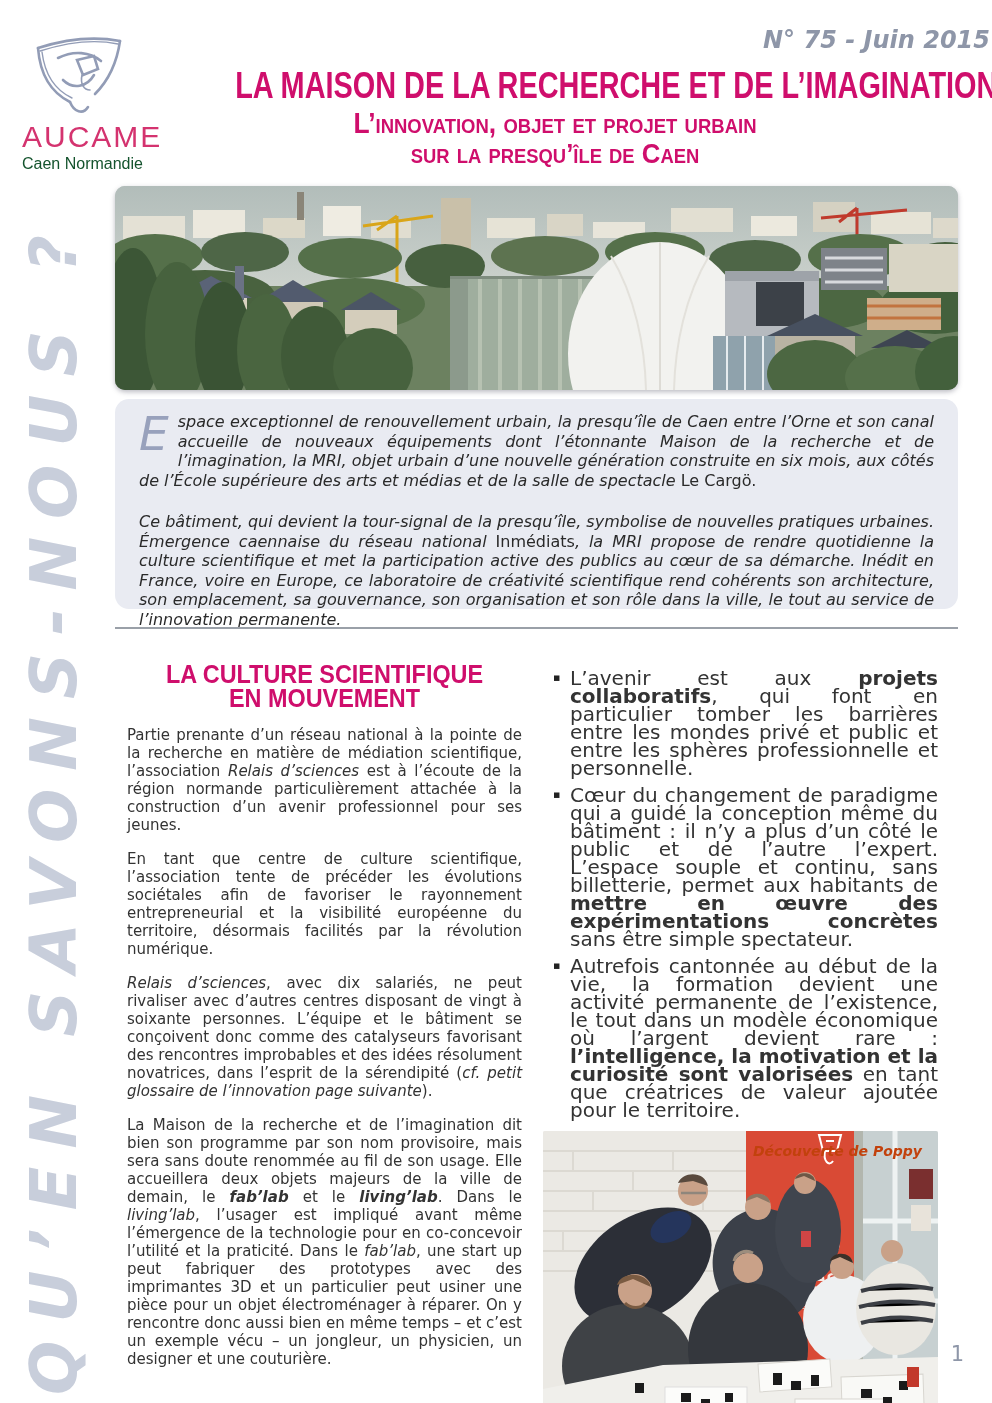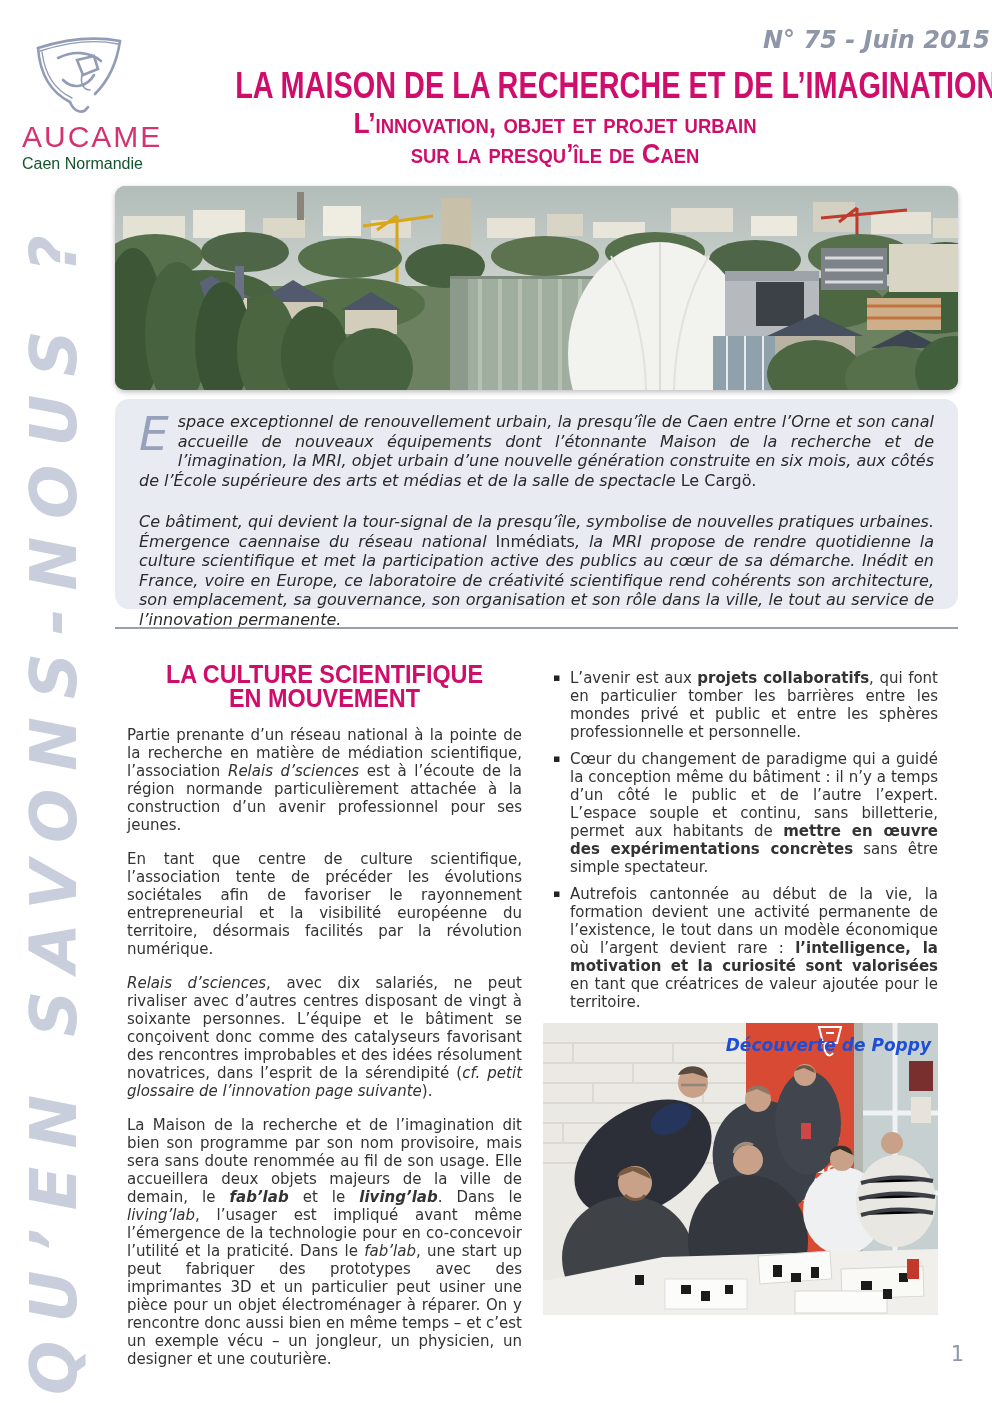--- a/index.html
+++ b/index.html
@@ -86,39 +86,39 @@
     transform:scaleX(0.9); transform-origin:center;
     margin:4px 0 16px 0;
   }
   .body-par {
     font-size:15px; line-height:18px; text-align:justify;
     margin-bottom:16px; color:#333;
   }
   .bullet-list { list-style:none; margin-top:9px; }
   .bullet-list li {
     position:relative; padding-left:27px; margin-bottom:9px;
-    font-size:15px; line-height:18px; text-align:justify; color:#333;
+    font-size:20px; line-height:18px; text-align:justify; color:#333;
   }
   .bullet-list li::before {
     content:"▪"; position:absolute; left:10px; top:0px;
     font-size:11px; color:#222;
   }
   .seg-b  { font-weight:bold; }
   .seg-i  { font-style:italic; }
   .seg-bi { font-weight:bold; font-style:italic; }
   .seg-r  { font-style:normal; }
   
   .workshop-photo {
     position:relative; width:395px; height:292px; margin-top:12px;
     overflow:hidden; background:#ebe9e4; border-radius:2px;
   }
   .workshop-photo svg { display:block; width:100%; height:100%; }
   .photo-caption {
-    position:absolute; top:12px; right:7px;
-    font-weight:bold; font-style:italic; font-size:17px; color:#1d4ed8;
+    position:absolute; top:12px; right:16px;
+    font-weight:bold; font-style:italic; font-size:14px; color:#c2410c;
   }
   
   .page-number {
     position:absolute; right:28px; top:1342px;
     font-size:21px; color:#8e96a8;
   }
 </style>
 </head>
 <body>
 
@@ -285,21 +285,21 @@
   </div>
   <p class="body-par"><span class="seg-n">Partie prenante d’un réseau national à la pointe de la recherche en matière de médiation scientifique, l’association </span><span class="seg-i">Relais d’sciences</span><span class="seg-n"> est à l’écoute de la région normande particulièrement attachée à la construction d’un avenir professionnel pour ses jeunes.</span></p>
   <p class="body-par"><span class="seg-n">En tant que centre de culture scientifique, l’association tente de précéder les évolutions sociétales afin de favoriser le rayonnement entrepreneurial et la visibilité européenne du territoire, désormais facilités par la révolution numérique.</span></p>
   <p class="body-par"><span class="seg-i">Relais d’sciences</span><span class="seg-n">, avec dix salariés, ne peut rivaliser avec d’autres centres disposant de vingt à soixante personnes. L’équipe et le bâtiment se conçoivent donc comme des catalyseurs favorisant des rencontres improbables et des idées résolument novatrices, dans l’esprit de la sérendipité (</span><span class="seg-i">cf. petit glossaire de l’innovation page suivante</span><span class="seg-n">).</span></p>
   <p class="body-par"><span class="seg-n">La Maison de la recherche et de l’imagination dit bien son programme par son nom provisoire, mais sera sans doute renommée au fil de son usage. Elle accueillera deux objets majeurs de la ville de demain, le </span><span class="seg-bi">fab’lab</span><span class="seg-n"> et le </span><span class="seg-bi">living’lab</span><span class="seg-n">. Dans le </span><span class="seg-i">living’lab</span><span class="seg-n">, l’usager est impliqué avant même l’émergence de la technologie pour en co-concevoir l’utilité et la praticité. Dans le </span><span class="seg-i">fab’lab</span><span class="seg-n">, une start up peut fabriquer des prototypes avec des imprimantes 3D et un particulier peut usiner une pièce pour un objet électroménager à réparer. On y rencontre donc aussi bien en même temps – et c’est un exemple vécu –  un jongleur, un physicien, un designer et une couturière.</span></p>
 </div>
 
 <div class="col-right">
   <ul class="bullet-list">
     <li><span class="seg-n">L’avenir est aux </span><span class="seg-b">projets collaboratifs</span><span class="seg-n">, qui font en particulier tomber les barrières entre les mondes privé et public et entre les sphères professionnelle et personnelle.</span></li>
-    <li><span class="seg-n">Cœur du changement de paradigme qui a guidé la conception même du bâtiment : il n’y a temps d’un côté le public et de l’autre l’expert.  L’espace souple et continu, sans billetterie, permet aux habitants de </span><span class="seg-b">mettre en œuvre des expérimentations concrètes</span><span class="seg-n"> sans être simple spectateur.</span></li>
+    <li><span class="seg-n">Cœur du changement de paradigme qui a guidé la conception même du bâtiment : il n’y a plus d’un côté le public et de l’autre l’expert.  L’espace souple et continu, sans billetterie, permet aux habitants de </span><span class="seg-b">mettre en œuvre des expérimentations concrètes</span><span class="seg-n"> sans être simple spectateur.</span></li>
     <li><span class="seg-n">Autrefois cantonnée au début de la vie, la formation devient une activité permanente de l’existence, le tout dans un modèle économique où l’argent devient rare : </span><span class="seg-b">l’intelligence, la motivation et la curiosité sont valorisées</span><span class="seg-n"> en tant que créatrices de valeur ajoutée pour le territoire.</span></li>
   </ul>
 
   <div class="workshop-photo">
     <svg viewBox="0 0 395 292" preserveAspectRatio="none">
 
       <rect x="0" y="0" width="205" height="292" fill="#ebe9e4"></rect>
       <g stroke="#dcd9d2" stroke-width="2">
         <path d="M0,20 H205 M0,40 H205 M0,60 H205 M0,80 H205 M0,100 H205 M0,120 H205 M0,140 H205"></path>
         <path d="M30,20 V40 M90,40 V60 M50,60 V80 M130,20 V40 M160,60 V80 M20,100 V120"></path>

